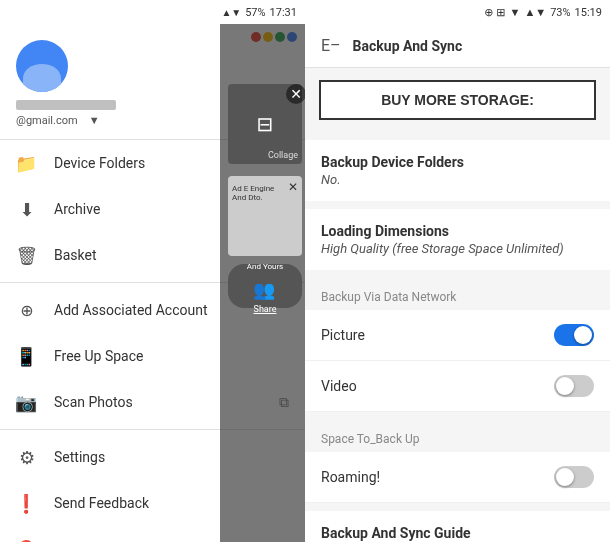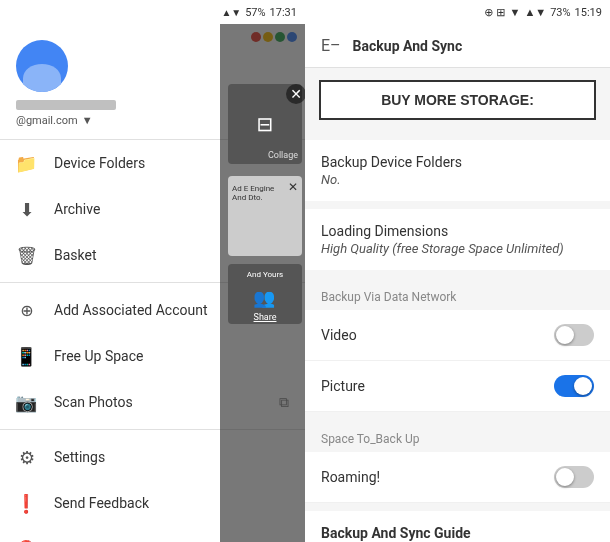--- a/index.html
+++ b/index.html
@@ -91,21 +91,21 @@
       height: 10px;
       background: #c0c0c0;
       border-radius: 2px;
       margin-bottom: 4px;
     }
     .profile-email {
       font-size: 12px;
       color: #555;
       display: flex;
       align-items: flex-start;
-      gap: 4px;
+      gap: 11px;
     }
     .profile-email span {
       color: #555;
       font-size: 11px;
     }
     .dropdown-arrow {
       font-size: 10px;
       color: #666;
     }
 
@@ -206,22 +206,22 @@
       overflow: hidden;
     }
     .close-btn2 {
       float: right;
       font-size: 12px;
       cursor: pointer;
     }
     .share-btn {
       background: #555;
       margin: 4px 8px 8px 8px;
-      height: 60px;
-      border-radius: 4px;
+      height: 44px;
+      border-radius: 16px;
       display: flex;
       align-items: center;
       justify-content: center;
       flex-direction: column;
       gap: 4px;
     }
     .share-btn-icon {
       color: #fff;
       font-size: 18px;
     }
@@ -277,21 +277,21 @@
       background: #e0e0e0;
       margin: 4px 0;
     }
 
     .setting-section {
       background: #fff;
       padding: 14px 16px;
     }
     .setting-title {
       font-size: 14px;
-      font-weight: normal;
+      font-weight: bold;
       color: #333;
       margin-bottom: 2px;
     }
     .setting-value {
       font-size: 13px;
       color: #555;
       font-style: italic;
     }
 
     .section-header-label {
@@ -505,29 +505,29 @@
     <div class="setting-section">
       <div class="setting-title">Loading Dimensions</div>
       <div class="setting-value">High Quality (free Storage Space Unlimited)</div>
     </div>
 
     <div class="section-divider"></div>
 
     <div class="section-header-label">Backup Via Data Network</div>
 
     <div class="toggle-row">
+      <span class="toggle-label">Picture</span>
+      <div class="toggle on">
+        <div class="toggle-thumb"></div>
+      </div>
+    </div>
+
+    <div class="toggle-row">
       <span class="toggle-label">Video</span>
       <div class="toggle off">
-        <div class="toggle-thumb"></div>
-      </div>
-    </div>
-
-    <div class="toggle-row">
-      <span class="toggle-label">Picture</span>
-      <div class="toggle on">
         <div class="toggle-thumb"></div>
       </div>
     </div>
 
     <div class="section-divider"></div>
 
     <div class="section-header-label2">Space To_Back Up</div>
 
     <div class="toggle-row">
       <span class="toggle-label">Roaming!</span>

